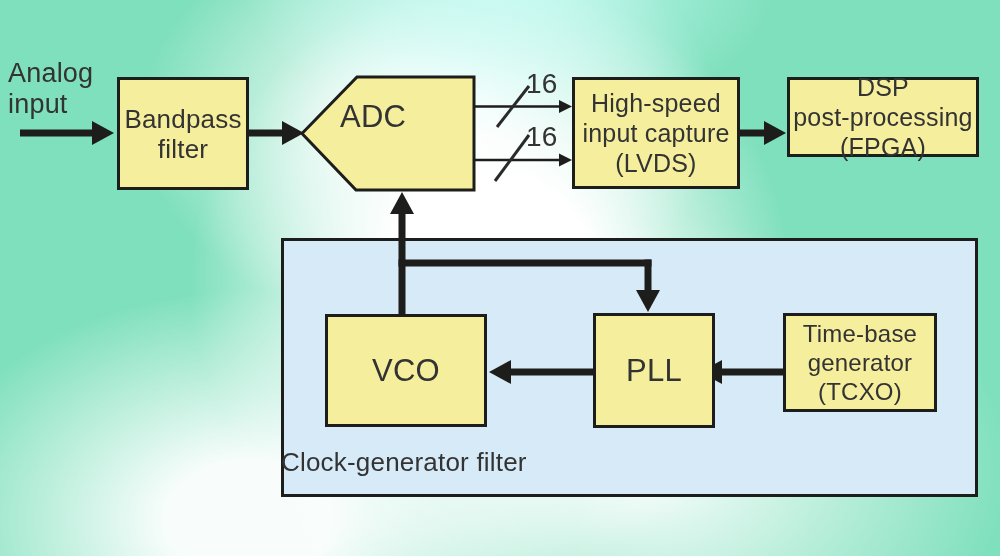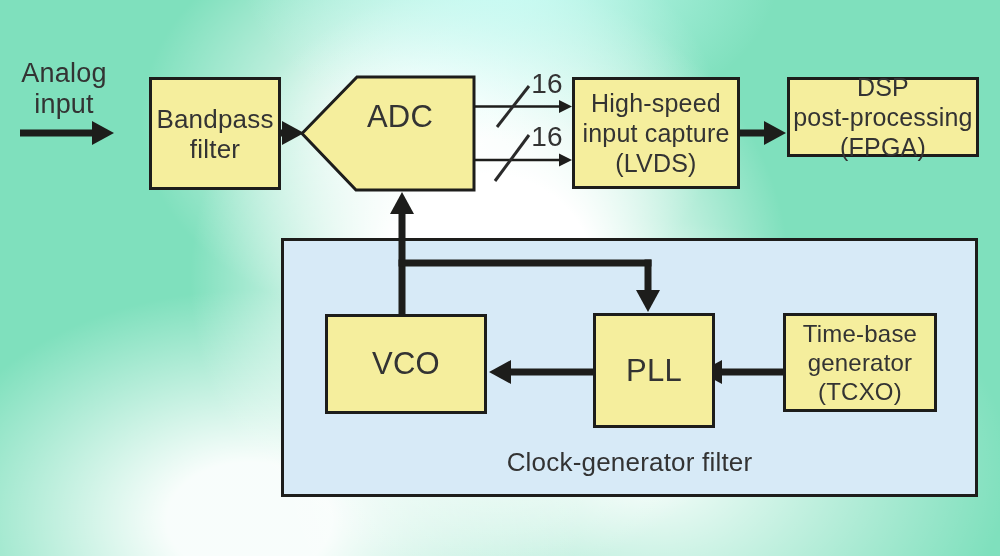--- a/index.html
+++ b/index.html
@@ -35,21 +35,20 @@
   .panel{
     position:absolute;
     box-sizing:border-box;
     background:#d7eaf7;
     border:3px solid #1d1d1b;
     z-index:1;
   }
   .floating-label{
     position:absolute;
     z-index:3;
-    text-align:center;
     letter-spacing:0.2px;
   }
   #svg-layer{
     position:absolute;
     left:0;top:0;
     z-index:2;
   }
   .big-label{font-size:31px;line-height:34px;}
 </style>
 </head>
@@ -110,21 +109,21 @@
       <polygon points="572,160 559,153.5 559,166.5" fill="#1d1d1b"></polygon>
     </g>
     <line x1="495" y1="181" x2="529" y2="135" stroke="#2a2a2a" stroke-width="3"></line>
   </svg>
 
   <div class="floating-label" style="left:8px;top:58px;width:112px;font-size:27px;line-height:31px;">
     <div>Analog</div>
     <div>input</div>
   </div>
 
-  <div class="block" style="left:117px;top:77px;width:132px;height:113px;font-size:26px;margin-left:32px;">
+  <div class="block" style="left:117px;top:77px;width:132px;height:113px;font-size:26px;">
     <div>Bandpass</div>
     <div>filter</div>
   </div>
 
   <div class="floating-label big-label" style="left:340px;top:100px;width:120px;">ADC</div>
 
   <div class="floating-label" style="left:526px;top:68px;width:42px;font-size:28px;">16</div>
   <div class="floating-label" style="left:526px;top:121px;width:42px;font-size:28px;">16</div>
 
   <div class="block" style="left:572px;top:77px;width:168px;height:112px;justify-content:center;">
@@ -132,21 +131,21 @@
     <div>input capture</div>
     <div>(LVDS)</div>
   </div>
 
   <div class="block" style="left:787px;top:77px;width:192px;height:80px;">
     <div>DSP</div>
     <div>post-processing</div>
     <div>(FPGA)</div>
   </div>
 
-  <div class="block big-label" style="left:325px;top:314px;width:162px;height:100px;">
+  <div class="block big-label" style="left:325px;top:314px;width:162px;height:113px;">
     <div>VCO</div>
   </div>
 
   <div class="block big-label" style="left:593px;top:313px;width:122px;height:115px;">
     <div>PLL</div>
   </div>
 
   <div class="block" style="left:783px;top:313px;width:154px;height:99px;font-size:24px;line-height:29px;justify-content:center;">
     <div>Time-base</div>
     <div>generator</div>

